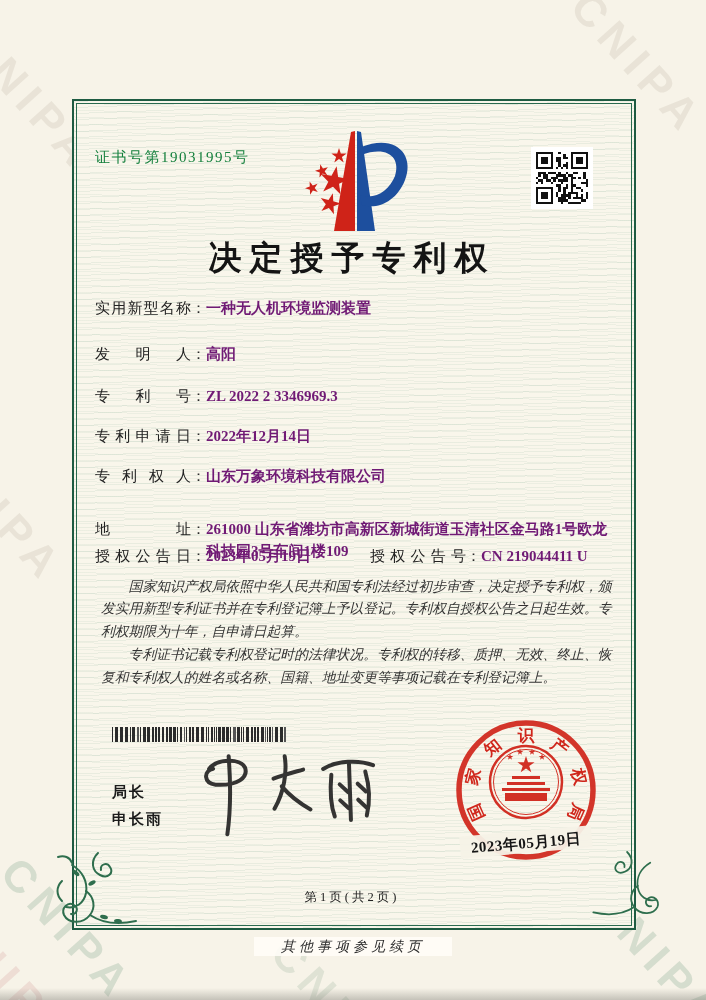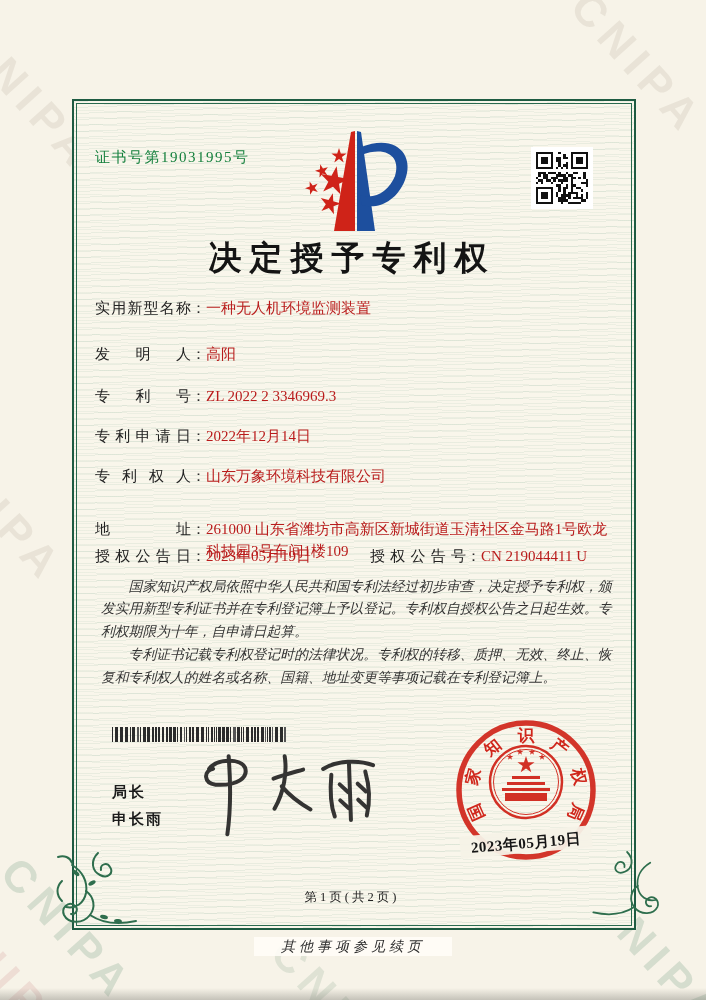--- a/index.html
+++ b/index.html
@@ -30,21 +30,21 @@
   .cert-no{left:95px;top:148px;font-size:15px;letter-spacing:1.5px;color:#15803d;}
   .logo{left:288px;top:126px;width:132px;height:108px;}
   .title{
     left:72px;top:236px;width:560px;text-align:center;
     font-size:33px;font-weight:bold;letter-spacing:8px;color:#141414;
   }
   .qr{left:531px;top:147px;width:62px;height:62px;background:#fff;}
   .field-row{left:95px;font-size:15px;line-height:22px;}
   .flabel{display:inline-block;width:96px;text-align:justify;text-align-last:justify;vertical-align:top;color:#222;}
   .fcolon{vertical-align:top;}
-  .fvalue{display:inline-block;vertical-align:top;max-width:402px;color:#b91c1c;}
+  .fvalue{display:inline-block;vertical-align:top;max-width:402px;color:#701a75;font-weight:bold;}
   .grant2{position:absolute;left:275px;top:0;white-space:nowrap;}
   .paras{left:95px;top:576px;width:522px;font-size:13.8px;line-height:22.4px;
     font-style:italic;color:#333;margin-left:6px;}
   .paras p{margin:0 0 1px 0;text-indent:2em;}
   .barcode{left:112px;top:727px;width:174px;height:15px;}
   .signer{left:112px;font-family:"Liberation Sans","DejaVu Sans",sans-serif;
     font-size:15px;font-weight:600;letter-spacing:2px;color:#1c1c1c;}
   .sig-svg{left:198px;top:748px;width:190px;height:92px;transform:rotate(-2deg);}
   .seal{left:448px;top:710px;width:160px;height:160px;}
   .page-no{left:72px;top:889px;width:560px;text-align:center;font-size:12.5px;

